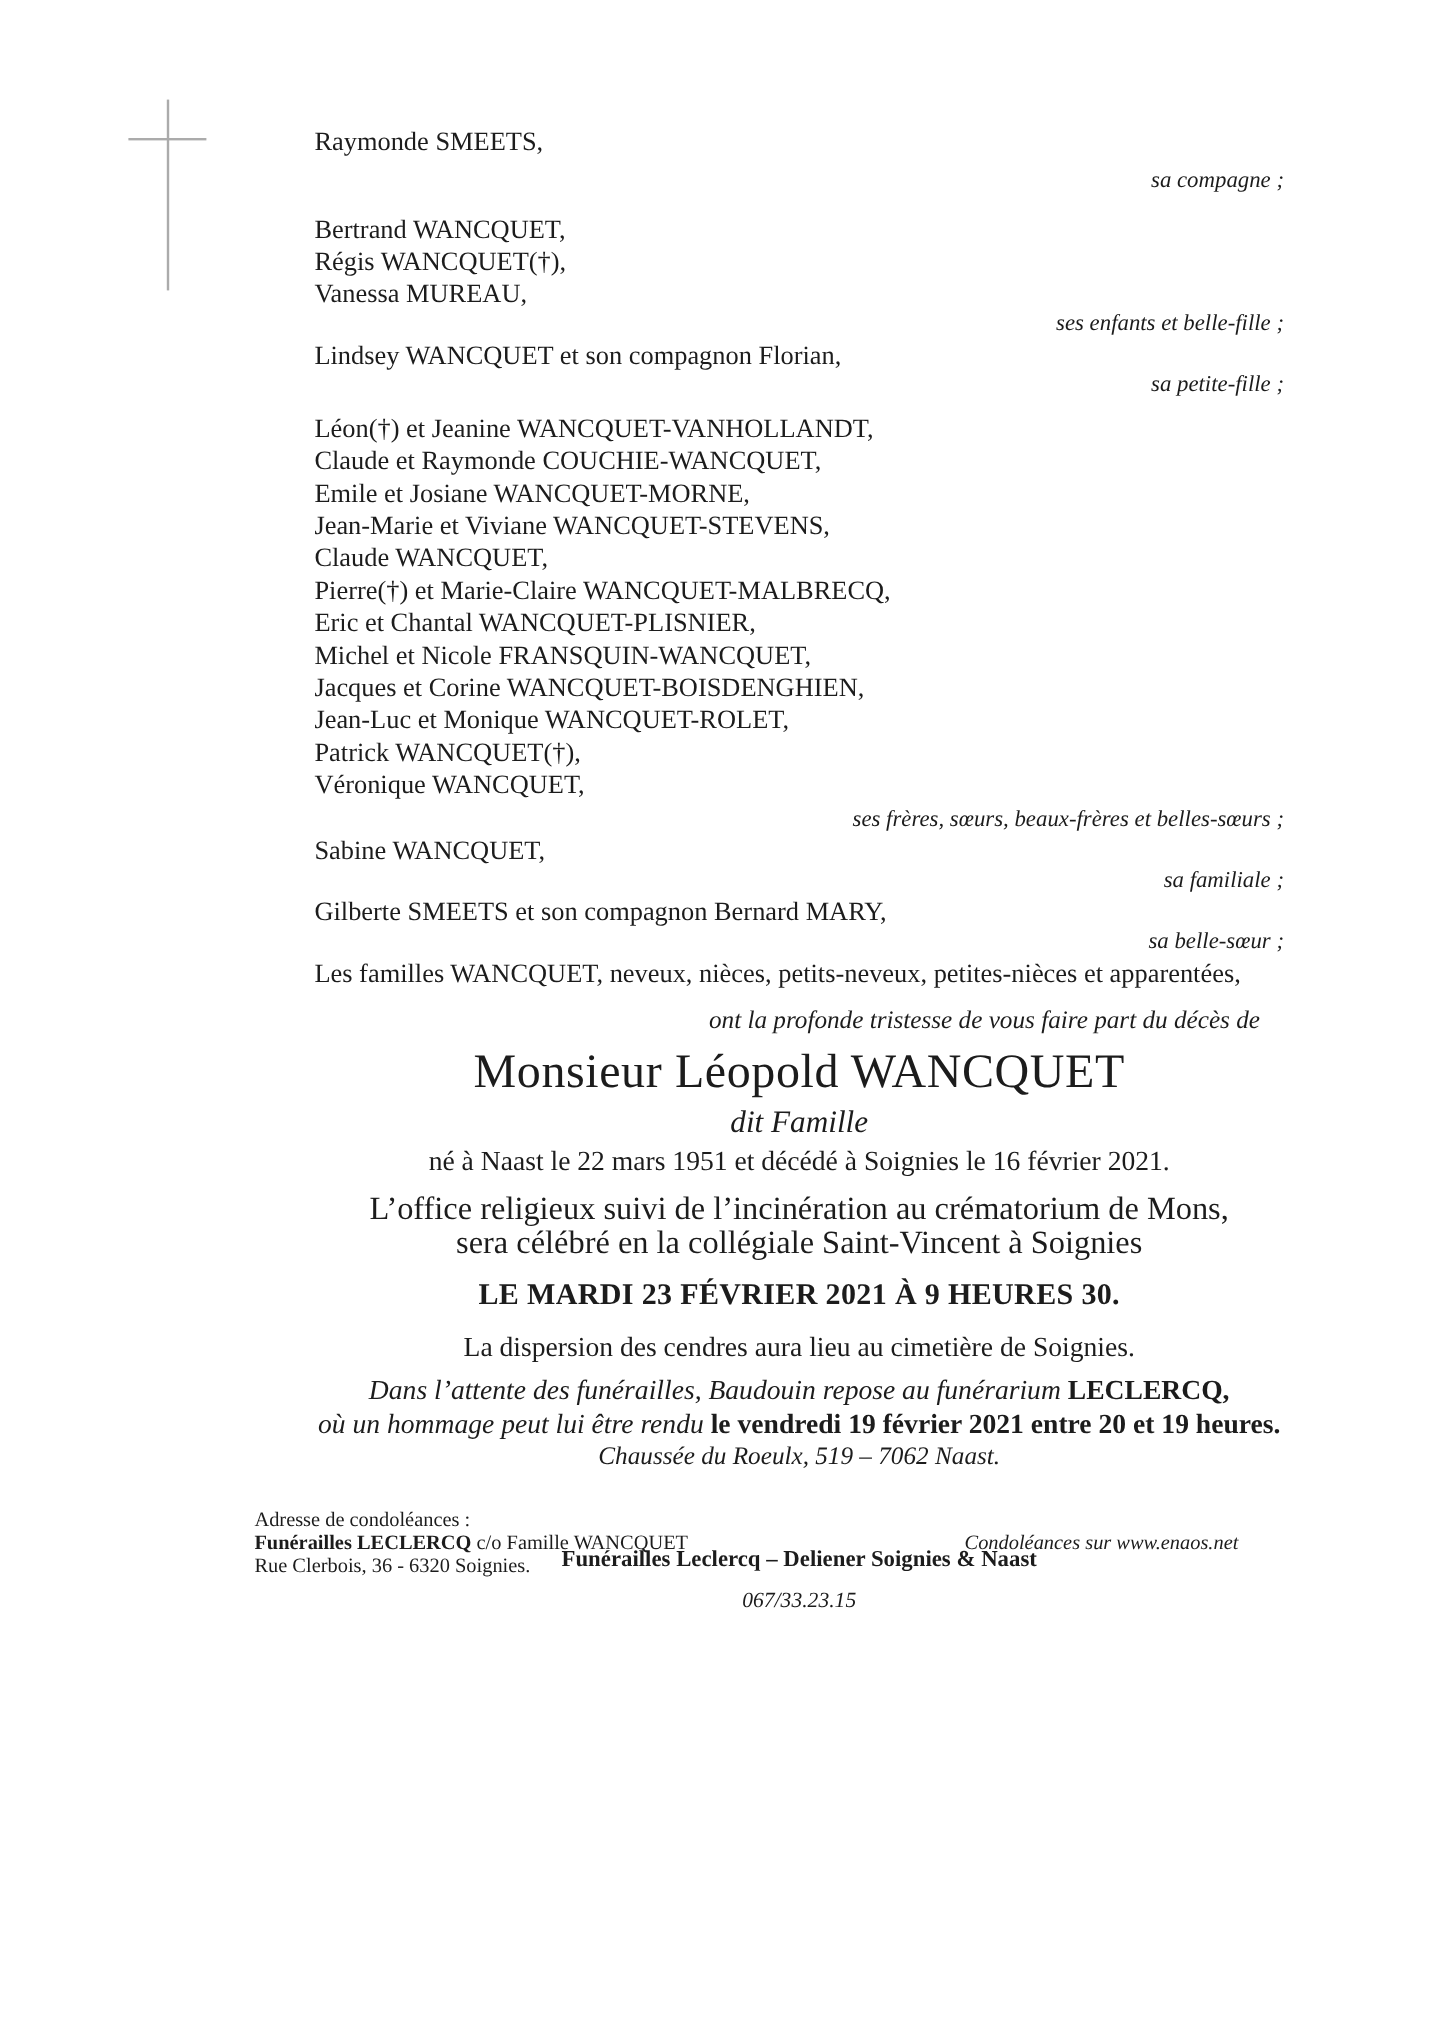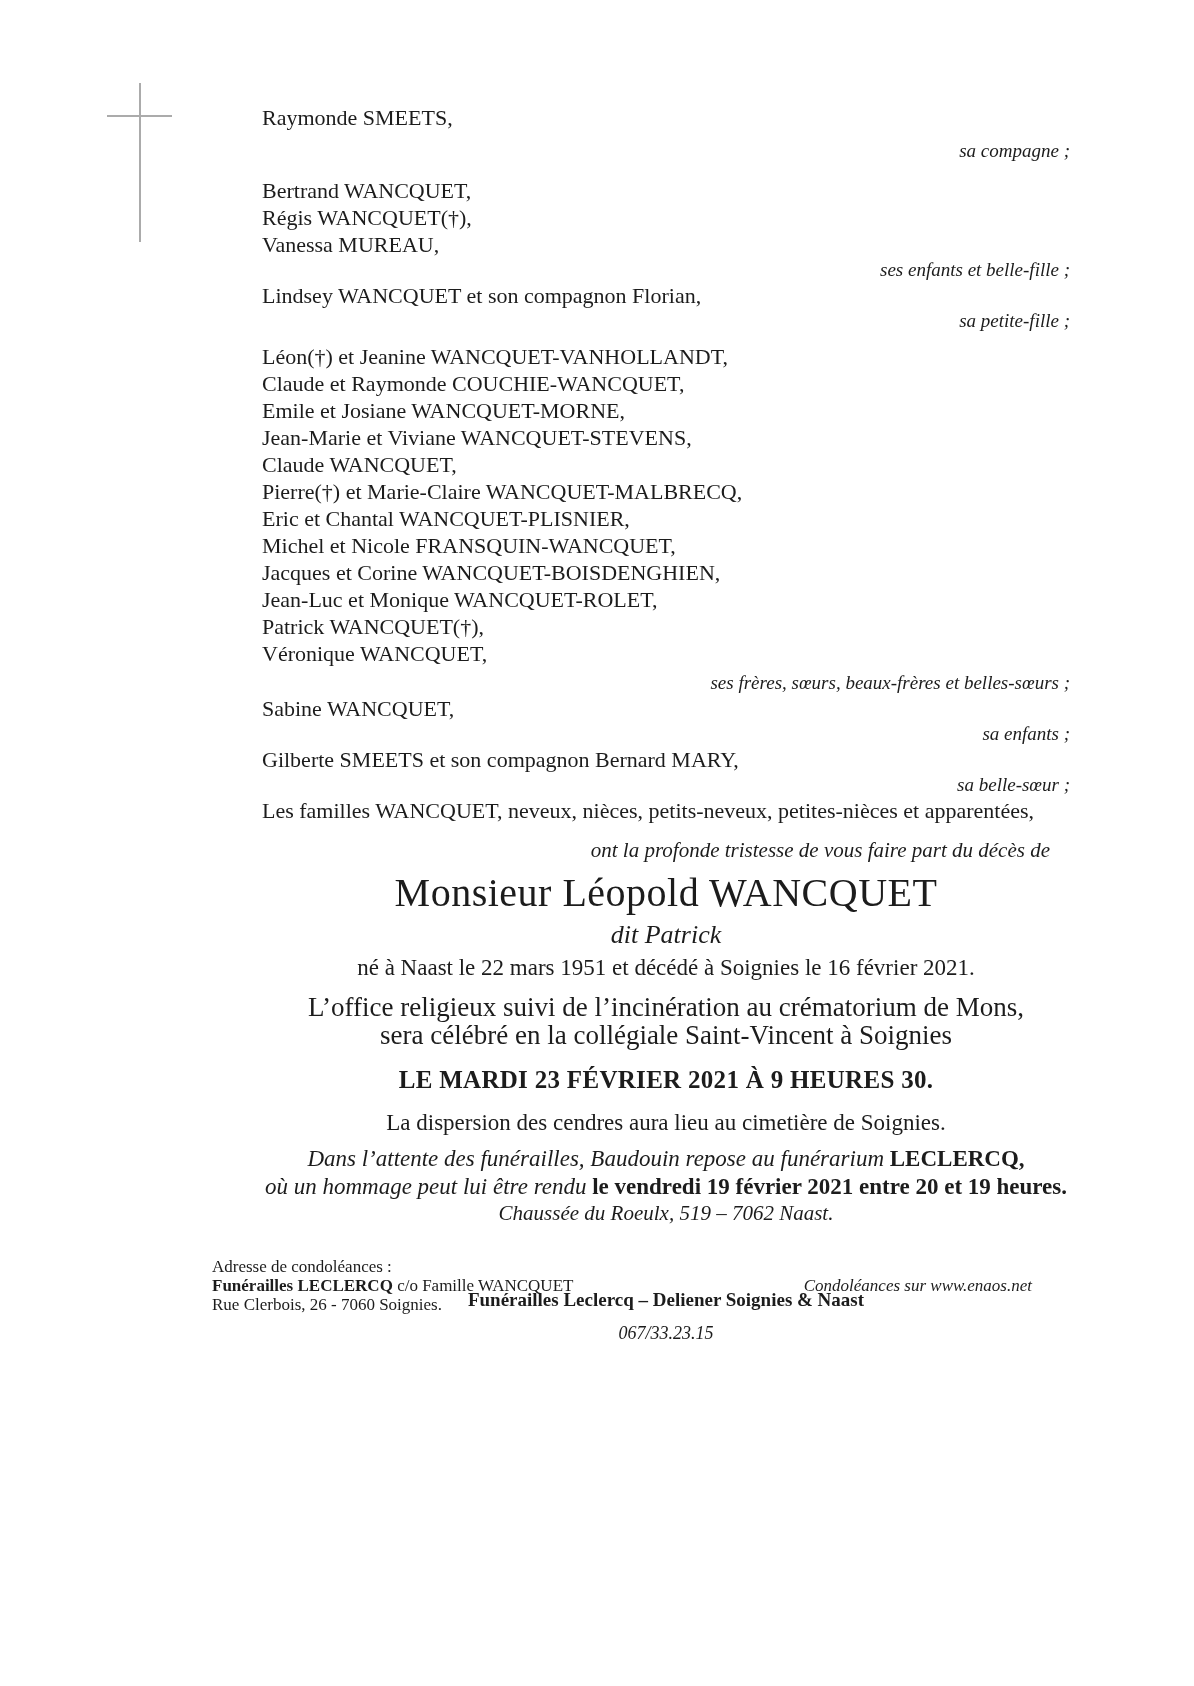--- a/index.html
+++ b/index.html
@@ -89,31 +89,31 @@
       <div class="name">Eric et Chantal WANCQUET-PLISNIER,</div>
       <div class="name">Michel et Nicole FRANSQUIN-WANCQUET,</div>
       <div class="name">Jacques et Corine WANCQUET-BOISDENGHIEN,</div>
       <div class="name">Jean-Luc et Monique WANCQUET-ROLET,</div>
       <div class="name">Patrick WANCQUET(†),</div>
       <div class="name">Véronique WANCQUET,</div>
       <div class="relation rel-freres">ses frères, sœurs, beaux-frères et belles-sœurs ;</div>
     </div>
 
     <div class="name">Sabine WANCQUET,</div>
-    <div class="relation">sa enfants ;</div>
+    <div class="relation">sa familiale ;</div>
 
     <div class="name">Gilberte SMEETS et son compagnon Bernard MARY,</div>
     <div class="relation">sa belle-sœur ;</div>
 
     <div class="name">Les familles WANCQUET, neveux, nièces, petits-neveux, petites-nièces et apparentées,</div>
 
     <div class="announcement">ont la profonde tristesse de vous faire part du décès de</div>
 
     <div class="deceased-title">Monsieur Léopold WANCQUET</div>
-    <div class="alias">dit Patrick</div>
+    <div class="alias">dit Famille</div>
     <div class="life">né à Naast le 22 mars 1951 et décédé à Soignies le 16 février 2021.</div>
 
     <div class="office">
       <div>L’office religieux suivi de l’incinération au crématorium de Mons,</div>
       <div>sera célébré en la collégiale Saint-Vincent à Soignies</div>
     </div>
 
     <div class="date-line">LE MARDI 23 FÉVRIER 2021 À 9 HEURES 30.</div>
 
     <div class="dispersion">La dispersion des cendres aura lieu au cimetière de Soignies.</div>
@@ -129,16 +129,16 @@
     <div class="phone">067/33.23.15</div>
 
   </div>
 
   <div class="footer">
     <div>Adresse de condoléances :</div>
     <div class="addr-row">
       <div><span class="addr-bold">Funérailles LECLERCQ</span><span> c/o Famille WANCQUET</span></div>
       <div class="addr-online">Condoléances sur www.enaos.net</div>
     </div>
-    <div>Rue Clerbois, 26 - 7060 Soignies.</div>
+    <div>Rue Clerbois, 36 - 6320 Soignies.</div>
   </div>
 
 </div>
 
 </body></html>

